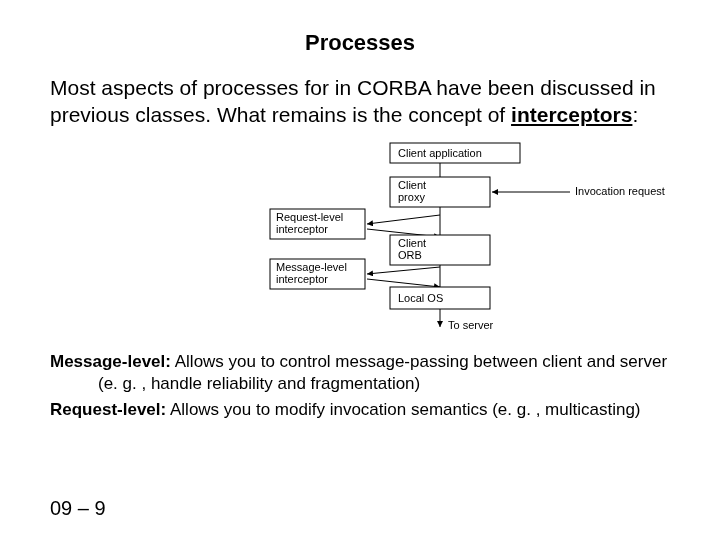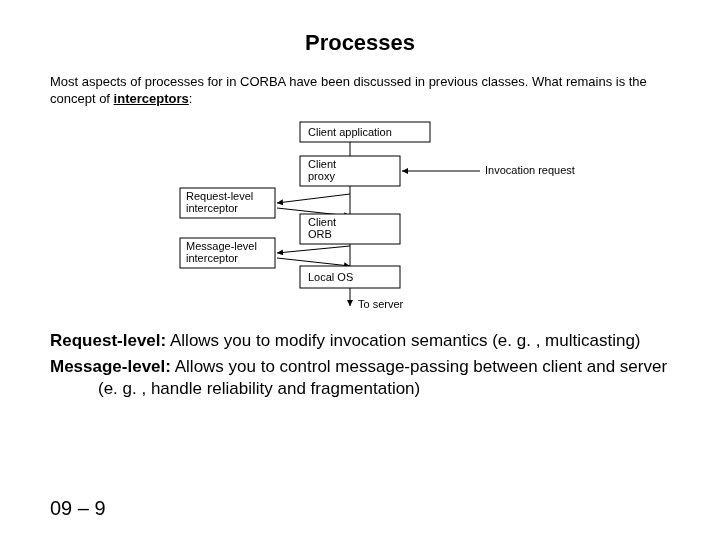--- a/index.html
+++ b/index.html
@@ -18,32 +18,32 @@
     padding: 30px 50px 20px 50px;
     position: relative;
   }
   .title {
     text-align: center;
     font-size: 22px;
     font-weight: bold;
     margin: 0 0 18px 0;
   }
   .intro {
-    font-size: 13px;
+    font-size: 21px;
     line-height: 1.3;
     margin: 0 0 8px 0;
   }
   .intro .underline {
     text-decoration: underline;
     font-weight: bold;
   }
   .diagram-wrap {
     width: 100%;
     display: flex;
-    justify-content: center;
+    justify-content: flex-end;
     margin: 8px 0 14px 0;
   }
   svg.diagram {
     display: block;
   }
   .dbox {
     fill: #ffffff;
     stroke: #000;
     stroke-width: 1;
   }
@@ -134,24 +134,24 @@
 
       <rect class="dbox" x="160" y="150" width="100" height="22"></rect>
       <text class="dtxt" x="168" y="165">Local OS</text>
 
       <text class="dtxt" x="218" y="192">To server</text>
     </svg>
   </div>
 
   <div class="defs">
     <p>
-      <span class="label">Request-level:</span><span> Allows you to modify invocation semantics (e. g. , multicasting)</span>
+      <span class="label">Message-level:</span><span> Allows you to control message-passing between client and server (e. g. , handle reliability and fragmentation)</span>
     </p>
     <p>
-      <span class="label">Message-level:</span><span> Allows you to control message-passing between client and server (e. g. , handle reliability and fragmentation)</span>
+      <span class="label">Request-level:</span><span> Allows you to modify invocation semantics (e. g. , multicasting)</span>
     </p>
   </div>
 
   <div class="footer">
     <span class="page">09 – 9</span>
   </div>
 
 </div>
 
 </body></html>

